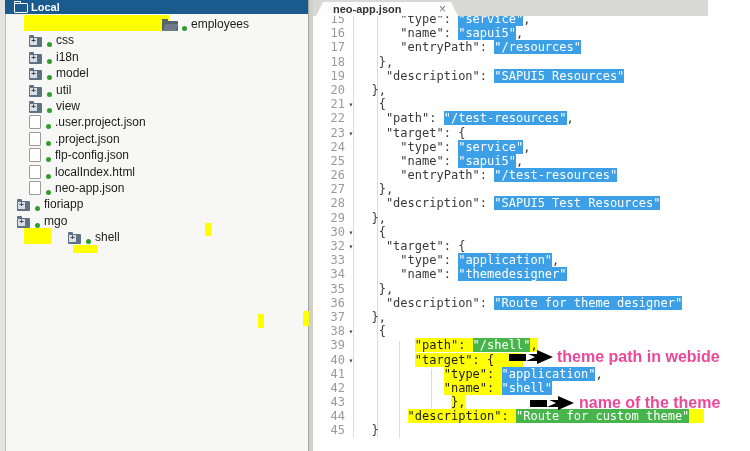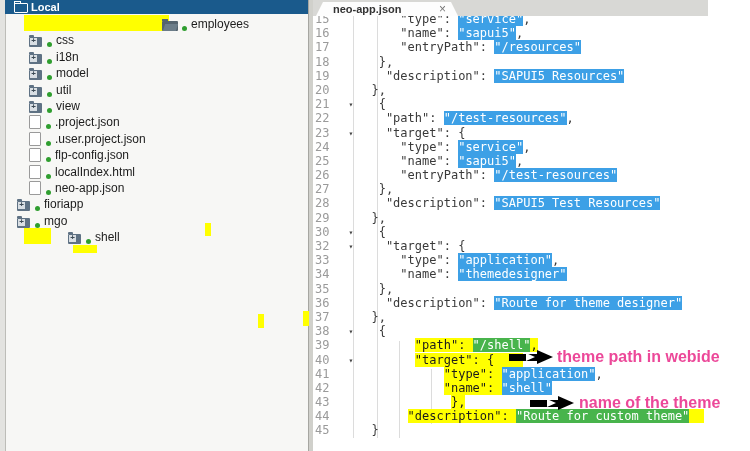--- a/index.html
+++ b/index.html
@@ -35,21 +35,21 @@
   .dot{width:5px;height:5px;border-radius:50%;background:#2f9e2f;margin-right:4px;flex:0 0 5px;}
 
   
   .separator{position:absolute;left:308px;top:0;width:5px;height:451px;background:#d0d0cb;border-left:1px solid #a6a6a1;}
 
   
   .editor{position:absolute;left:313px;top:0;width:437px;height:451px;background:#ffffff;}
   .guide{position:absolute;width:1px;background:#dcdcdc;z-index:1;}
   .code-lines{position:absolute;left:0;top:12px;z-index:2;}
   .cl{height:14.2px;display:flex;font-family:"DejaVu Sans Mono",monospace;font-size:12px;line-height:14.2px;white-space:pre;}
-  .ln{width:30px;text-align:left;color:#9a9a9a;flex:0 0 30px;padding-left:2px;}
+  .ln{width:30px;text-align:right;color:#9a9a9a;flex:0 0 30px;padding-left:2px;}
   .fold{width:12px;flex:0 0 12px;text-align:center;font-size:8px;color:#444;line-height:15px;}
   .code{color:#3a3a3a;}
   .s-p{color:#3a3a3a;}
   .s-sel{background:#3da0e6;color:#ffffff;}
   .s-hl{background:#ffff00;color:#1c1c1c;}
   .s-gr{background:#48b44c;color:#ffffff;}
 
   .tabbar{position:absolute;left:313px;top:0;width:395px;height:16px;background:#d8d8d5;z-index:3;}
   .tab{position:absolute;left:316px;top:2px;width:142px;height:14px;background:#fdfdfd;z-index:4;
        clip-path:polygon(0 100%,7px 0,135px 0,100% 100%);
@@ -114,26 +114,26 @@
       <div class="trow lvl2">
         <span class="fld">
           <span class="plus">+</span>
         </span>
         <span class="dot"></span>
         <span>view</span>
       </div>
       <div class="trow lvl2">
         <span class="fil"></span>
         <span class="dot"></span>
+        <span>.user.project.json</span>
+      </div>
+      <div class="trow lvl2">
+        <span class="fil"></span>
+        <span class="dot"></span>
         <span>.project.json</span>
-      </div>
-      <div class="trow lvl2">
-        <span class="fil"></span>
-        <span class="dot"></span>
-        <span>.user.project.json</span>
       </div>
       <div class="trow lvl2">
         <span class="fil"></span>
         <span class="dot"></span>
         <span>flp-config.json</span>
       </div>
       <div class="trow lvl2">
         <span class="fil"></span>
         <span class="dot"></span>
         <span>localIndex.html</span>

